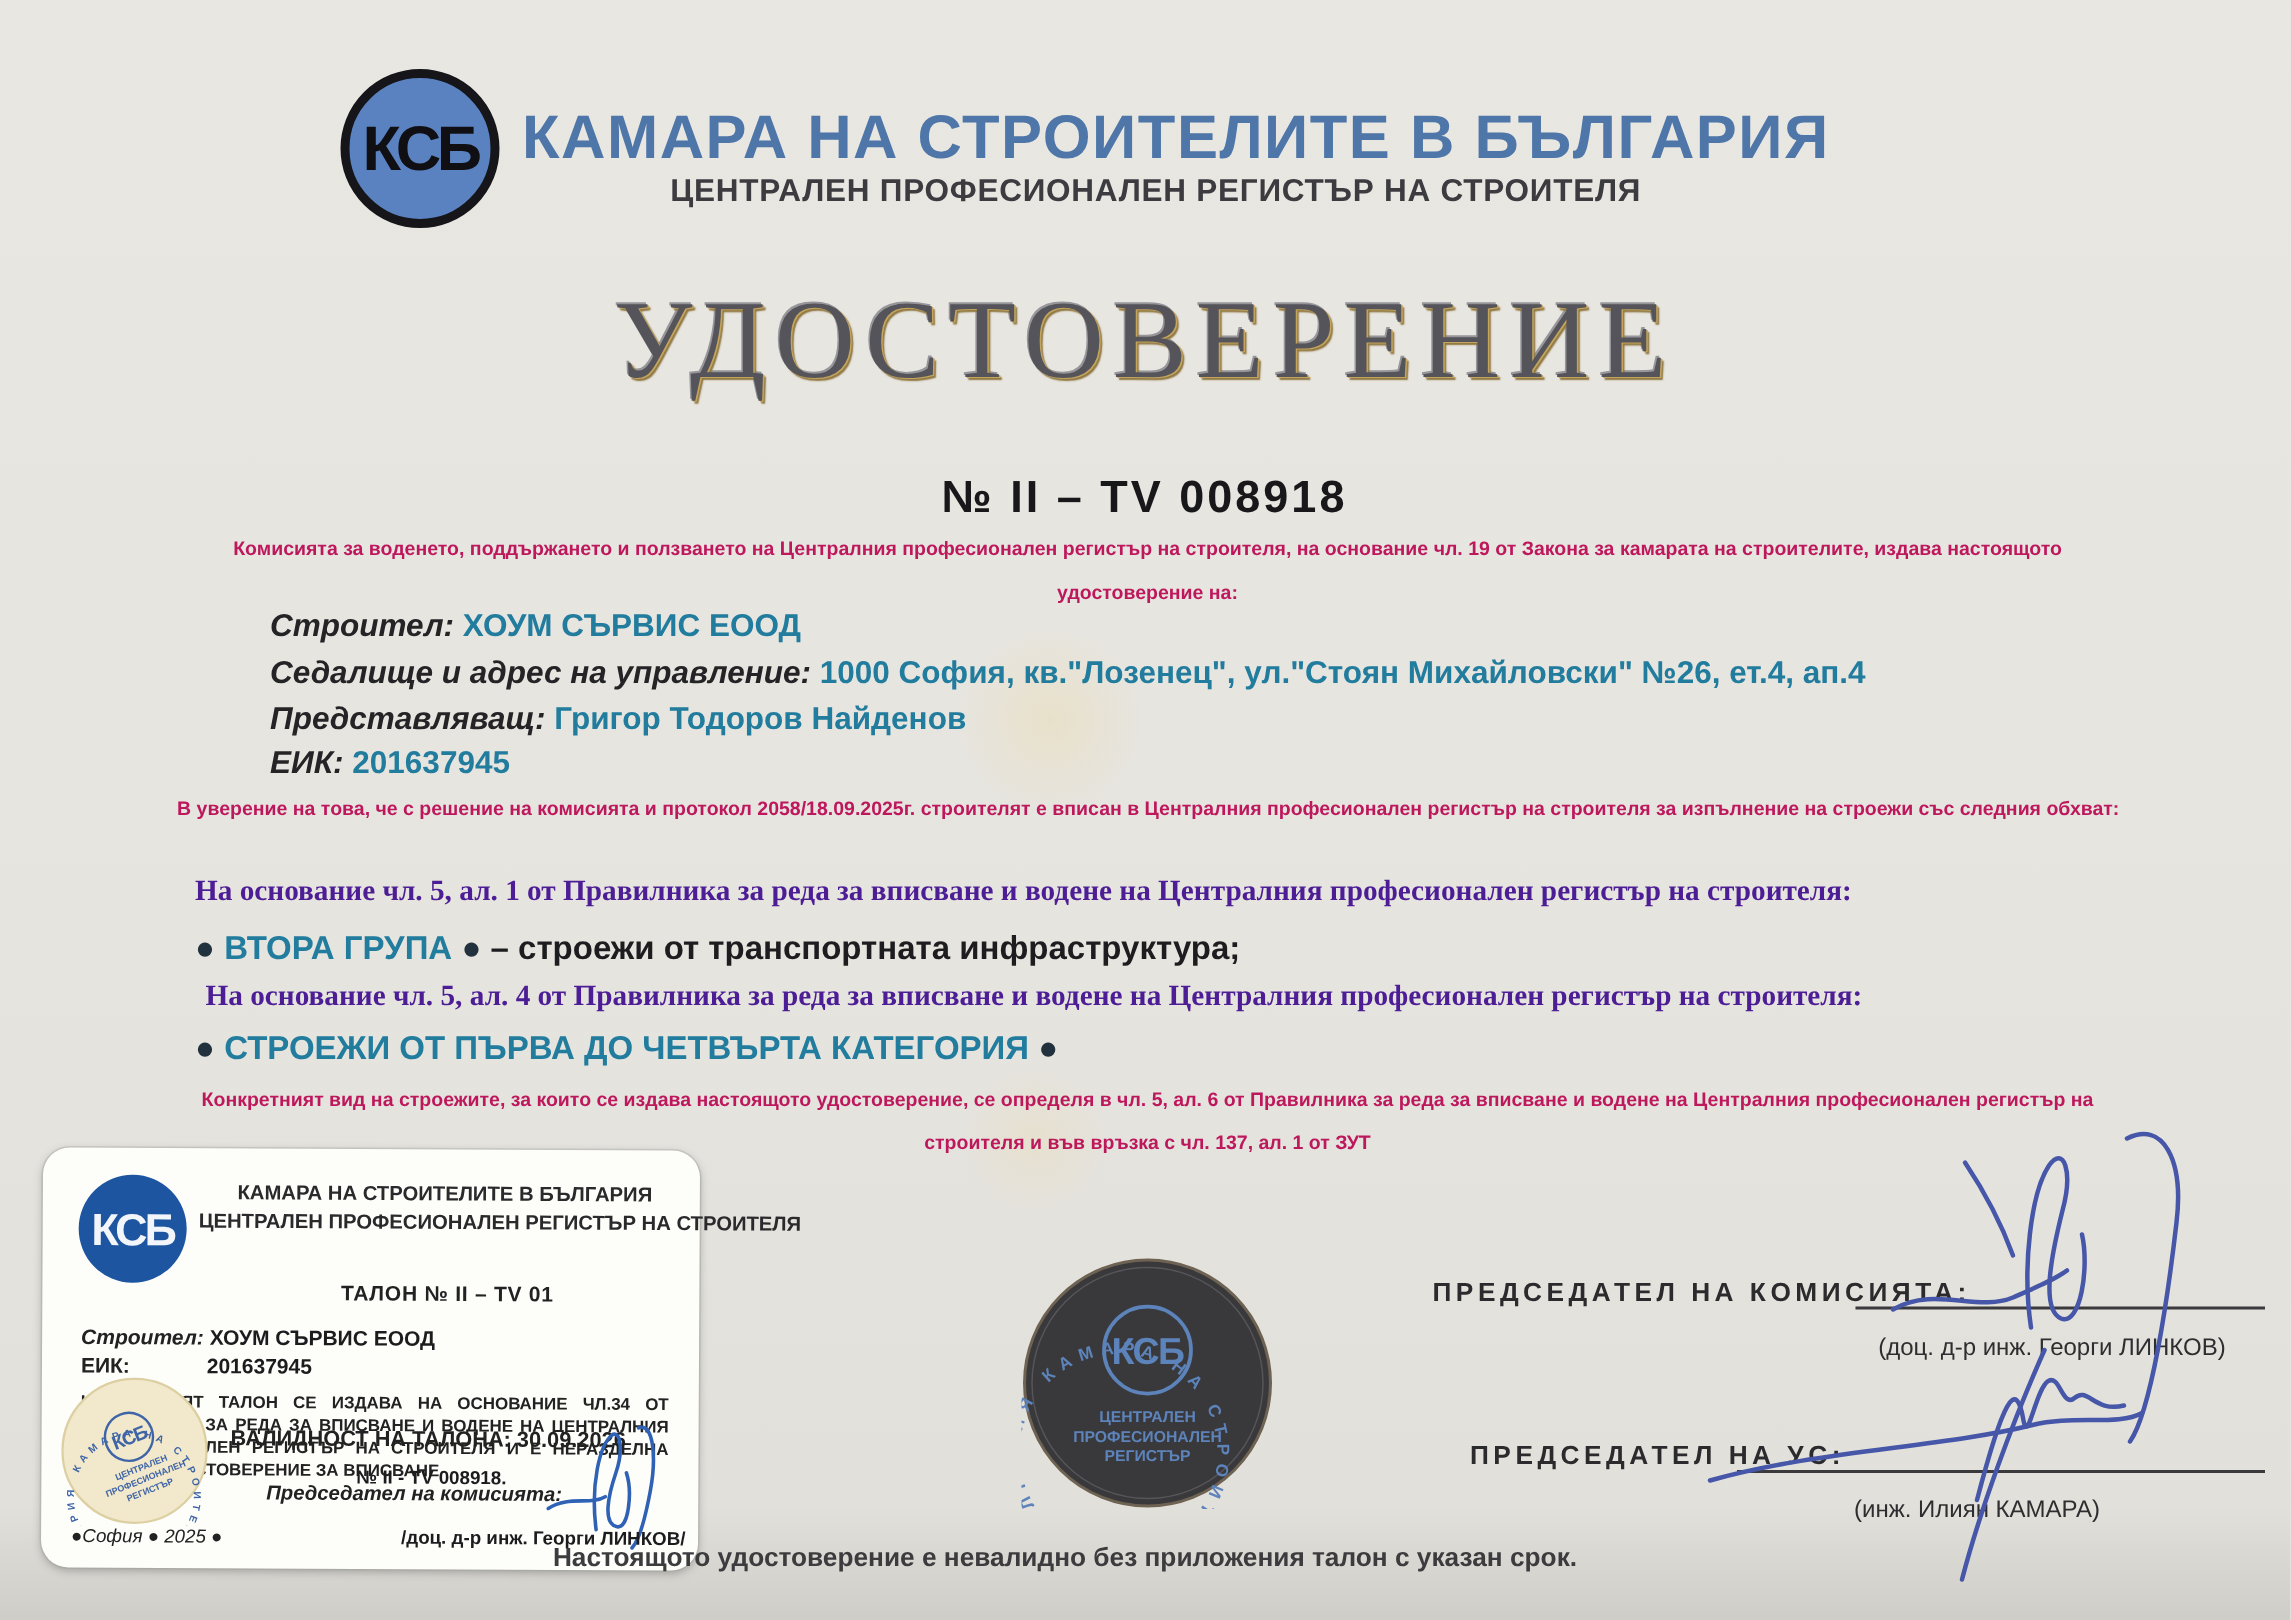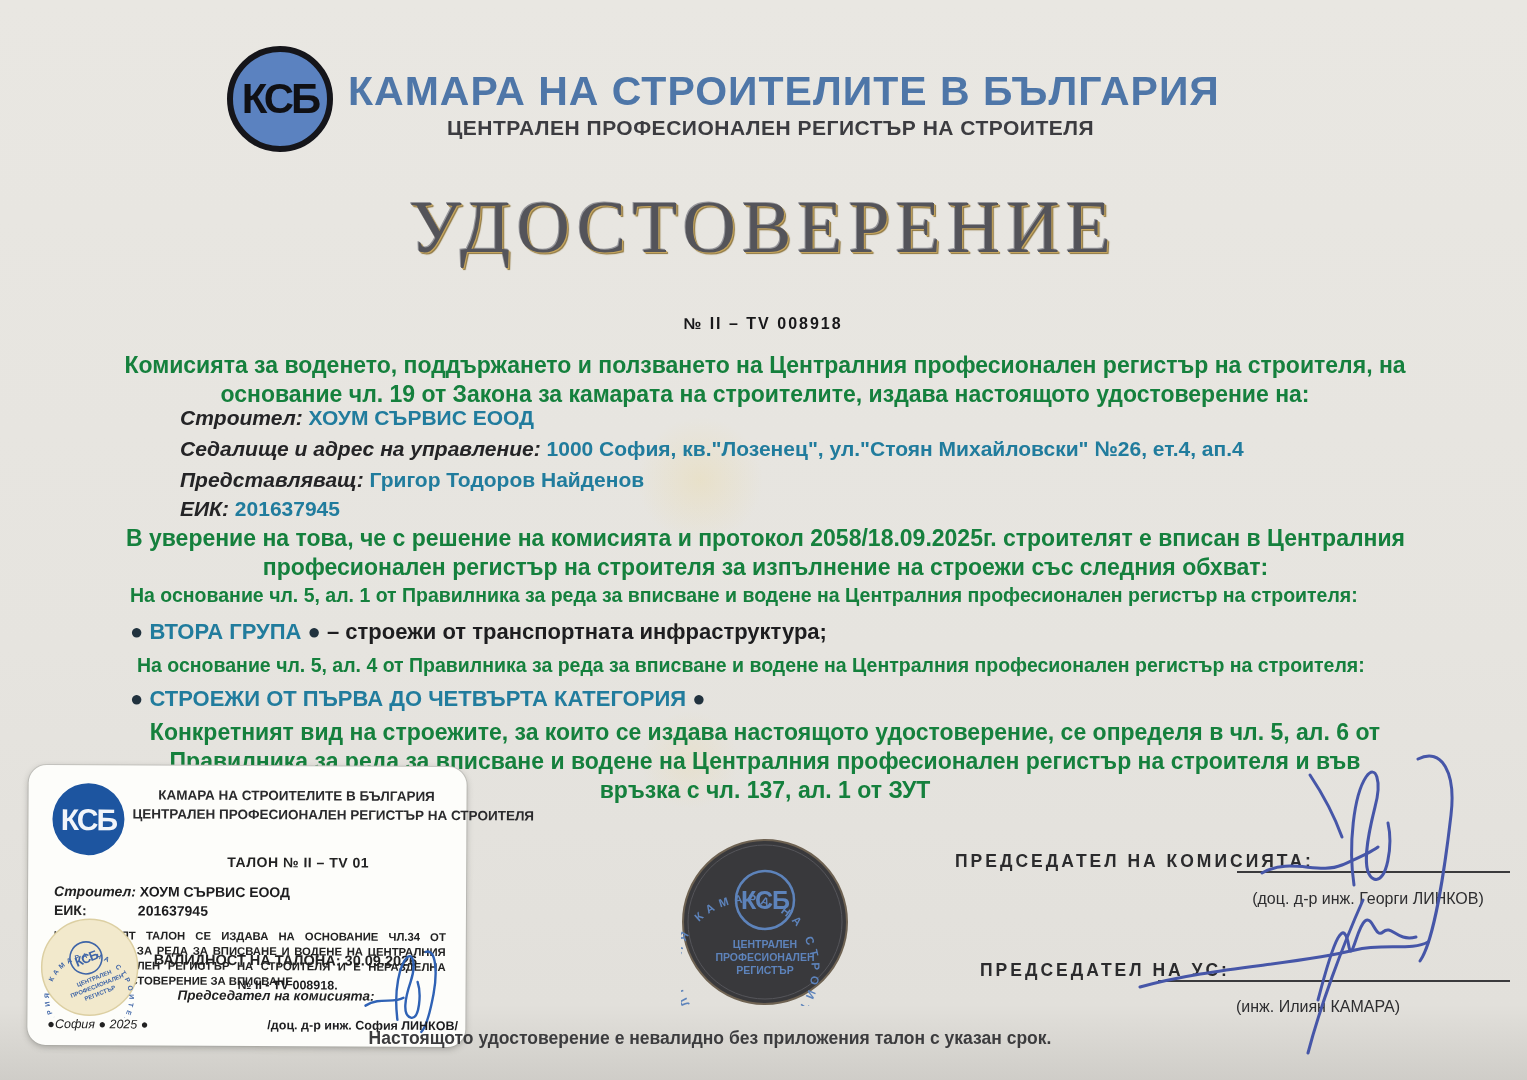--- a/index.html
+++ b/index.html
@@ -28,27 +28,27 @@
     font-size:21px;font-weight:bold;color:#3c3c40;letter-spacing:.5px;white-space:nowrap;
   }
 
   
   .cert-title{
     font-family:"Liberation Serif",serif;
     font-size:74px;font-weight:normal;letter-spacing:6px;color:#54545a;
     text-shadow:1px 1px 0 #c5a55e,2px 2px 1px #8f7740,-1px -1px 0 #97979b;
     white-space:nowrap;
   }
-  .cert-number{font-size:16px;font-weight:bold;letter-spacing:2px;color:#18181a;white-space:nowrap;}
-
-  .par{font-size:23px;font-weight:bold;line-height:29px;color:#15803d;}
+  .cert-number{font-size:30px;font-weight:bold;letter-spacing:2px;color:#18181a;white-space:nowrap;}
+
+  .par{font-size:13px;font-weight:bold;line-height:29px;color:#be185d;}
   .fieldline{font-size:21px;white-space:nowrap;}
   .fieldline .lbl{font-style:italic;font-weight:bold;color:#242426;}
   .fieldline .val{font-weight:bold;color:#217c9d;}
-  .basis{font-size:19.5px;font-weight:bold;white-space:nowrap;color:#15803d;}
+  .basis{font-size:19.5px;font-weight:bold;white-space:nowrap;color:#4c1d95;font-family:Liberation Serif, serif;}
   .scopeline{font-size:22px;font-weight:bold;white-space:nowrap;}
   .scopeline .dot{color:#21323e;}
   .scopeline .desc{color:#1d1d1f;}
 
   
   .sig-label{font-size:17.5px;font-weight:bold;letter-spacing:3px;color:#2b2b2d;white-space:nowrap;}
   .sig-line{border-bottom:2px solid #3a3a3c;}
   .sig-name{font-size:16px;color:#2e2e30;white-space:nowrap;}
 
   .foot-note{font-size:17.5px;font-weight:bold;color:#3c3c3e;white-space:nowrap;}
@@ -177,21 +177,21 @@
     <svg width="92" height="96" viewBox="0 0 92 96">
       <g fill="none" stroke="#2f62b5" stroke-width="2.4" stroke-linecap="round">
         <path d="M 8,64 C 22,55 36,62 46,56"></path>
         <path d="M 40,78 C 36,48 42,22 50,15 C 56,11 58,25 53,40 C 48,55 44,74 54,76 C 62,77 64,52 60,40"></path>
         <path d="M 68,10 C 78,6 80,30 76,52 C 72,74 68,86 64,90"></path>
       </g>
     </svg>
   </div>
 
   <div class="abs cityyear" style="left:20px;top:252px;">●София ● 2025 ●</div>
-  <div class="abs cname" style="left:240px;top:252px;width:185px;text-align:right;">/доц. д-р инж. София ЛИНКОВ/</div>
+  <div class="abs cname" style="left:240px;top:252px;width:185px;text-align:right;">/доц. д-р инж. Георги ЛИНКОВ/</div>
 </div>
 
 <div class="abs" style="left:681px;top:838px;width:168px;height:168px;">
   <svg width="168" height="168" viewBox="0 0 168 168">
     <circle cx="84" cy="84" r="82" fill="#39393c" stroke="#6e6252" stroke-width="2"></circle>
     <circle cx="84" cy="84" r="77" fill="none" stroke="#55555a" stroke-width="1"></circle>
     <path id="medal-ring" d="M 18,84 A 66,66 0 1 1 17.99,84.01" fill="none"></path>
     <text font-family="Liberation Sans, sans-serif" font-size="11.5" font-weight="bold" fill="#5d83bb" letter-spacing="2">
       <textPath href="#medal-ring" textLength="400">КАМАРА НА СТРОИТЕЛИТЕ В БЪЛГАРИЯ</textPath>
     </text>

